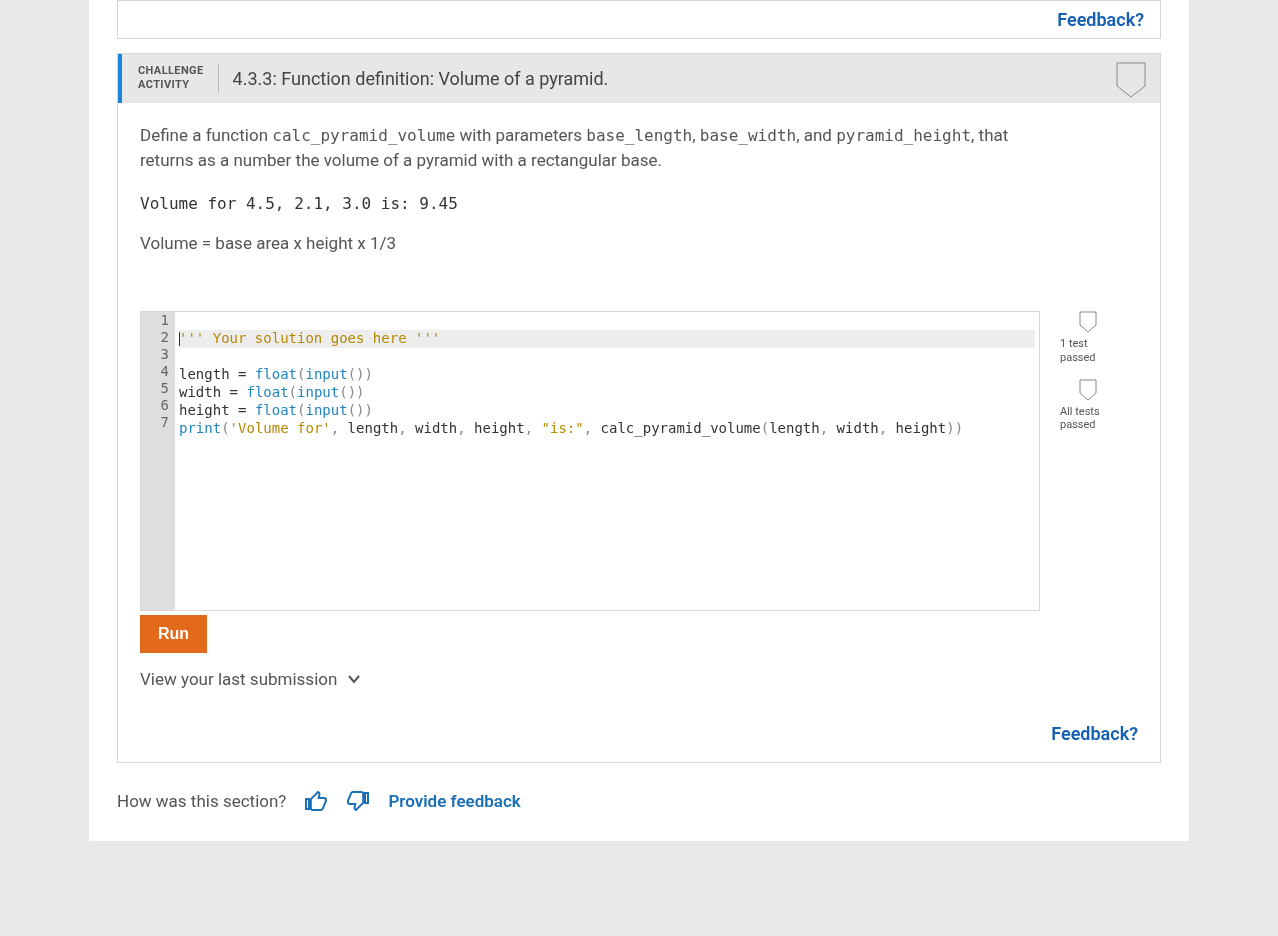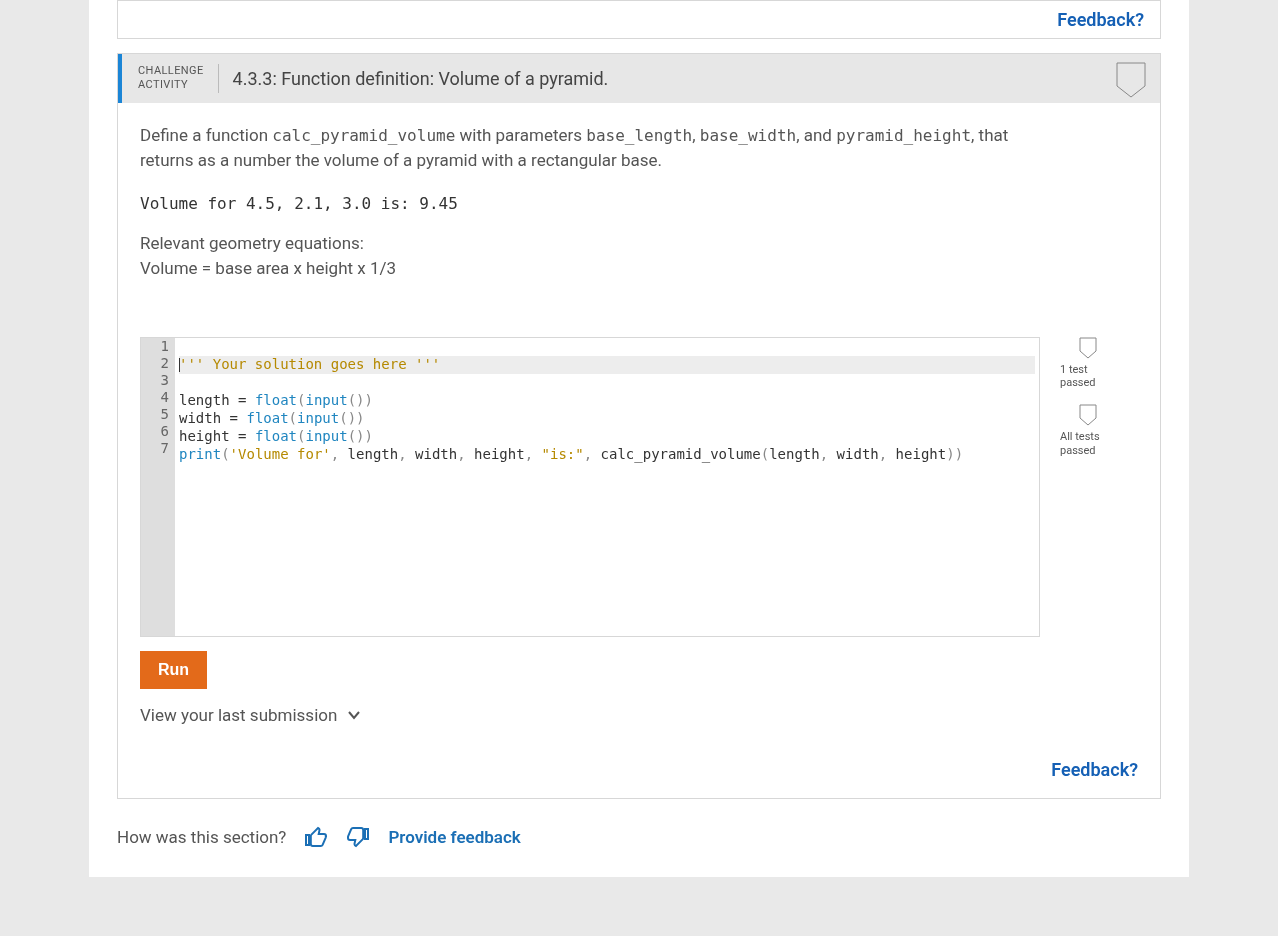--- a/index.html
+++ b/index.html
@@ -35,21 +35,21 @@
     .challenge-header {
       display: flex;
       align-items: stretch;
       background: #e7e7e7;
       border-left: 4px solid #1b85d6;
       padding: 10px 16px;
       position: relative;
     }
     .challenge-label {
       font-size: 11px;
-      font-weight: 400;
+      font-weight: 700;
       line-height: 1.3;
       color: #555;
       padding-right: 14px;
       border-right: 1px solid #bbb;
       letter-spacing: 0.4px;
       display:flex;
       flex-direction:column;
       justify-content:center;
     }
     .challenge-title {
@@ -147,21 +147,21 @@
       display:block; margin: 0 auto 4px auto;
     }
 
     .run-button {
       background:#e36a1a;
       color:#fff;
       border:none;
       font-weight:600;
       font-size:16px;
       padding: 10px 18px;
-      margin-top: 14px;
+      margin-top: 4px;
       cursor:pointer;
       text-align:center;
     }
     .view-last {
       margin-top: 16px;
       font-size:17px;
       color:#555;
       display:flex;align-items:center;gap:10px;
       cursor:pointer;
     }
@@ -207,21 +207,20 @@
 
     <div class="challenge-body">
 
       <div class="prompt-text">
         <span>Define a function </span><span class="mono">calc_pyramid_volume</span><span> with parameters </span><span class="mono">base_length</span><span>, </span><span class="mono">base_width</span><span>, and </span><span class="mono">pyramid_height</span><span>, that returns as a number the volume of a pyramid with a rectangular base.</span>
       </div>
 
       <div class="sample-output">Volume for 4.5, 2.1, 3.0 is: 9.45</div>
 
       <div class="geo-block">
-        <div>Relevant geometry equations:</div>
         <div>Volume = base area x height x 1/3</div>
       </div>
 
 
       <div class="editor-zone">
         <div class="code-editor">
           <div class="gutter" id="gutter">
               <div class="ln">1</div>
               <div class="ln">2</div>
               <div class="ln">3</div>

